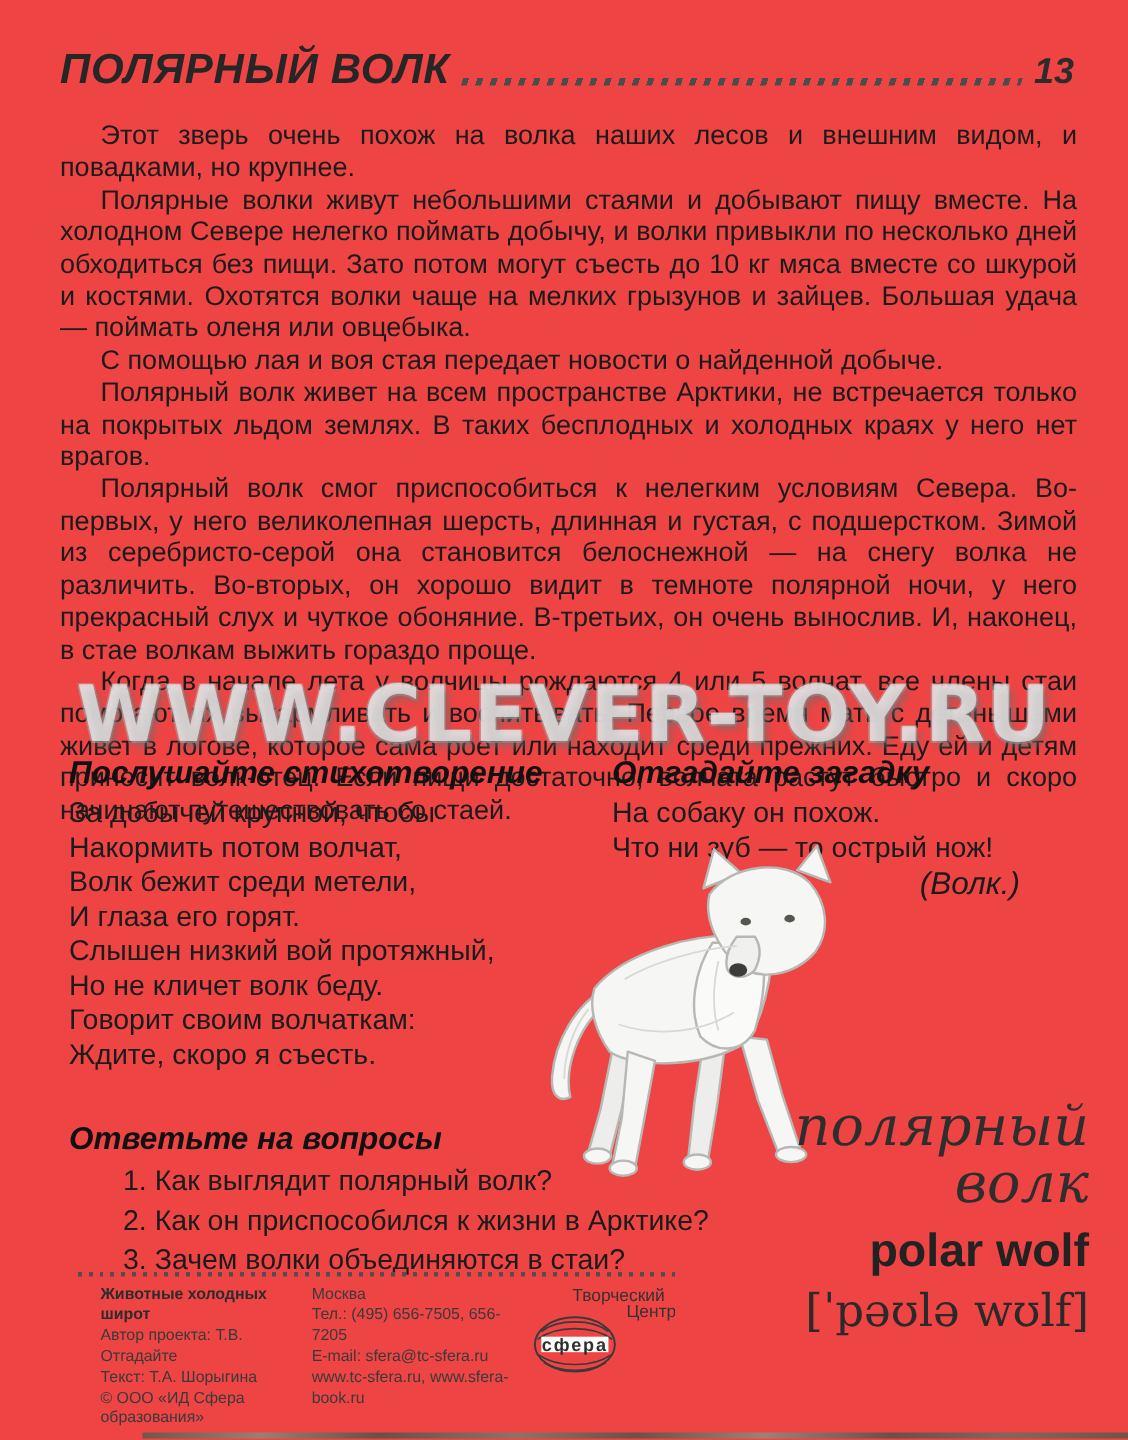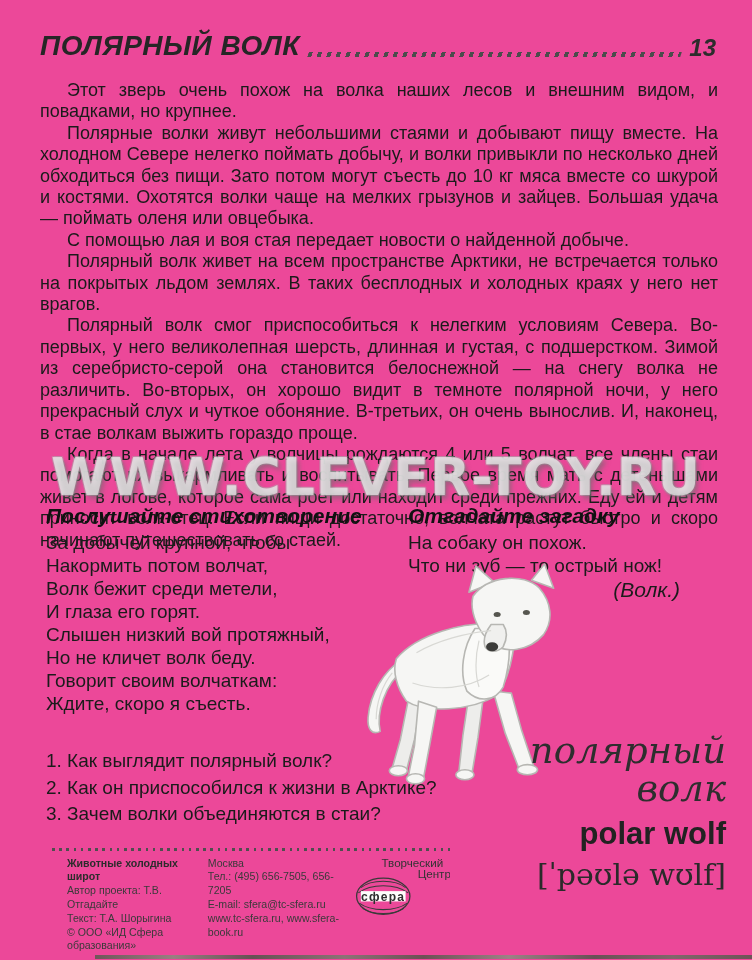--- a/index.html
+++ b/index.html
@@ -1,18 +1,18 @@
 <!DOCTYPE html>
 <html lang="ru"><head>
 <meta charset="utf-8">
 <style>
   html,body{margin:0;padding:0;background:#e9e9e7;}
   .page{
     position:relative;width:752px;height:960px;margin:0 auto;
-    background:#ec4899;overflow:hidden;
+    background:#ef4444;overflow:hidden;
     font-family:"Liberation Sans",sans-serif;color:#1b1b1b;
   }
   
   .header{position:absolute;left:40px;top:30px;width:676px;display:flex;align-items:flex-end;}
   .title{font-size:28px;font-weight:bold;font-style:italic;letter-spacing:.5px;color:#262626;white-space:nowrap;}
   .leader{flex:1;height:5px;margin:0 8px 5px 8px;
     background:repeating-linear-gradient(90deg,#4c4c4c 0 4px,transparent 4px 9.5px);
     transform:skewX(-18deg);}
   .pagenum{font-size:24px;font-weight:bold;font-style:italic;color:#2c2c2c;}
   
@@ -28,21 +28,21 @@
       -1px 1px 0 rgba(175,175,175,.4),1px 1px 0 rgba(175,175,175,.4);
   }
   
   .sec-heading{font-size:21px;font-weight:bold;font-style:italic;color:#111;margin:0 0 3px 0;}
   .poem{position:absolute;left:46px;top:504px;width:340px;}
   .poem .line,.riddle .line{font-size:19px;line-height:23px;}
   .riddle{position:absolute;left:408px;top:504px;width:300px;}
   .riddle .answer{font-size:21px;font-style:italic;text-align:right;padding-right:28px;line-height:26px;}
   
   .questions{position:absolute;left:46px;top:748px;width:440px;}
-  .questions .line{font-size:19px;line-height:26.5px;}
+  .questions .line{font-size:19px;line-height:26.5px;margin-left:36px;}
   
   .wolf{position:absolute;left:356px;top:562px;width:242px;height:242px;z-index:2;pointer-events:none;}
   
   .vocab{position:absolute;right:26px;top:732px;text-align:right;z-index:3;}
   .hand{font-family:"DejaVu Serif",serif;font-style:italic;font-size:37px;line-height:38px;color:#2e2e2e;}
   .eng{font-size:31px;font-weight:bold;line-height:34px;margin-top:9px;color:#222;}
   .ipa{font-family:"DejaVu Serif",serif;font-size:30px;line-height:40px;margin-top:4px;color:#2a2a2a;}
   
   .imprint{position:absolute;left:52px;top:848px;width:398px;z-index:4;}
   .imprint-rule{height:2.6px;margin-bottom:6px;
@@ -121,20 +121,21 @@
     <ellipse cx="169" cy="50" rx="3.5" ry="2.5" fill="#56564f"></ellipse>
     <g stroke="#d8d8d4" stroke-width="1.2" fill="none">
       <path d="M60,90 C80,78 110,70 134,68"></path>
       <path d="M56,120 C80,128 110,126 132,112"></path>
       <path d="M122,78 C118,94 118,112 122,124"></path>
       <path d="M36,110 C26,122 20,140 20,156"></path>
     </g>
   </svg>
 
   <div class="questions">
+    <div class="sec-heading">Ответьте на вопросы</div>
     <div class="line">1. Как выглядит полярный волк?</div>
     <div class="line">2. Как он приспособился к жизни в Арктике?</div>
     <div class="line">3. Зачем волки объединяются в стаи?</div>
   </div>
 
   <div class="vocab">
     <div class="hand">полярный</div>
     <div class="hand">волк</div>
     <div class="eng">polar wolf</div>
     <div class="ipa">[ˈpəʊlə wʊlf]</div>

